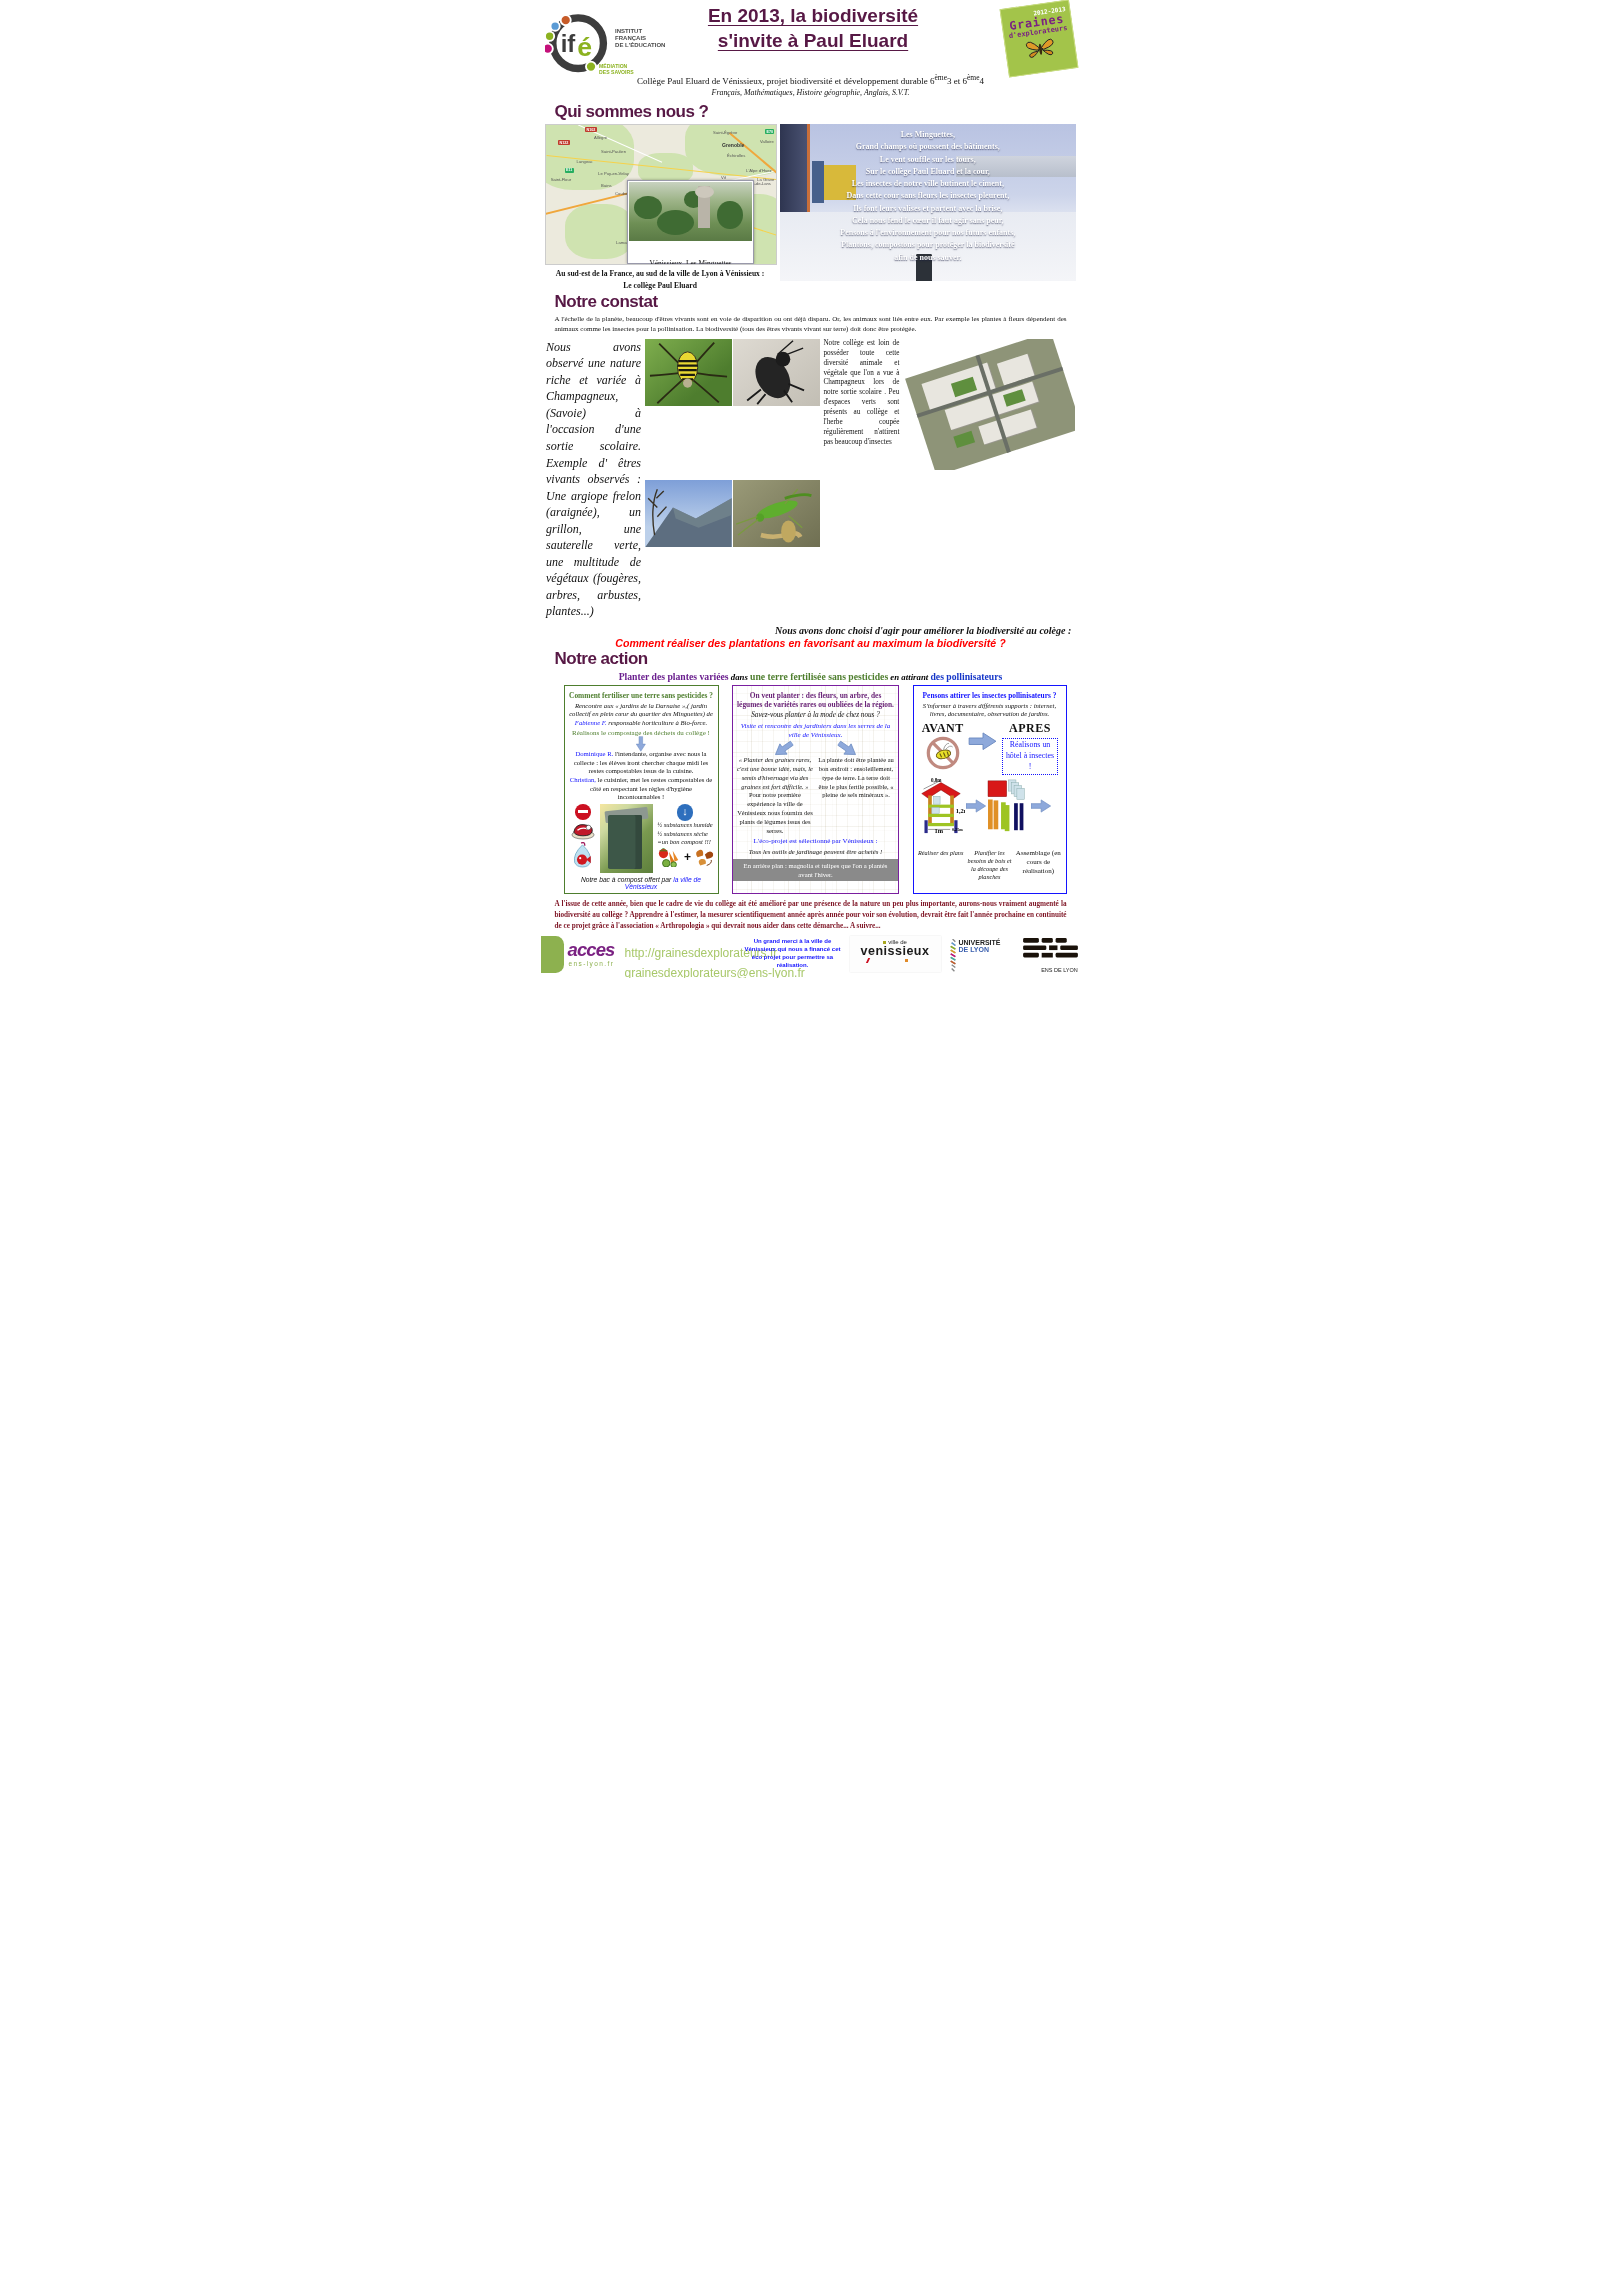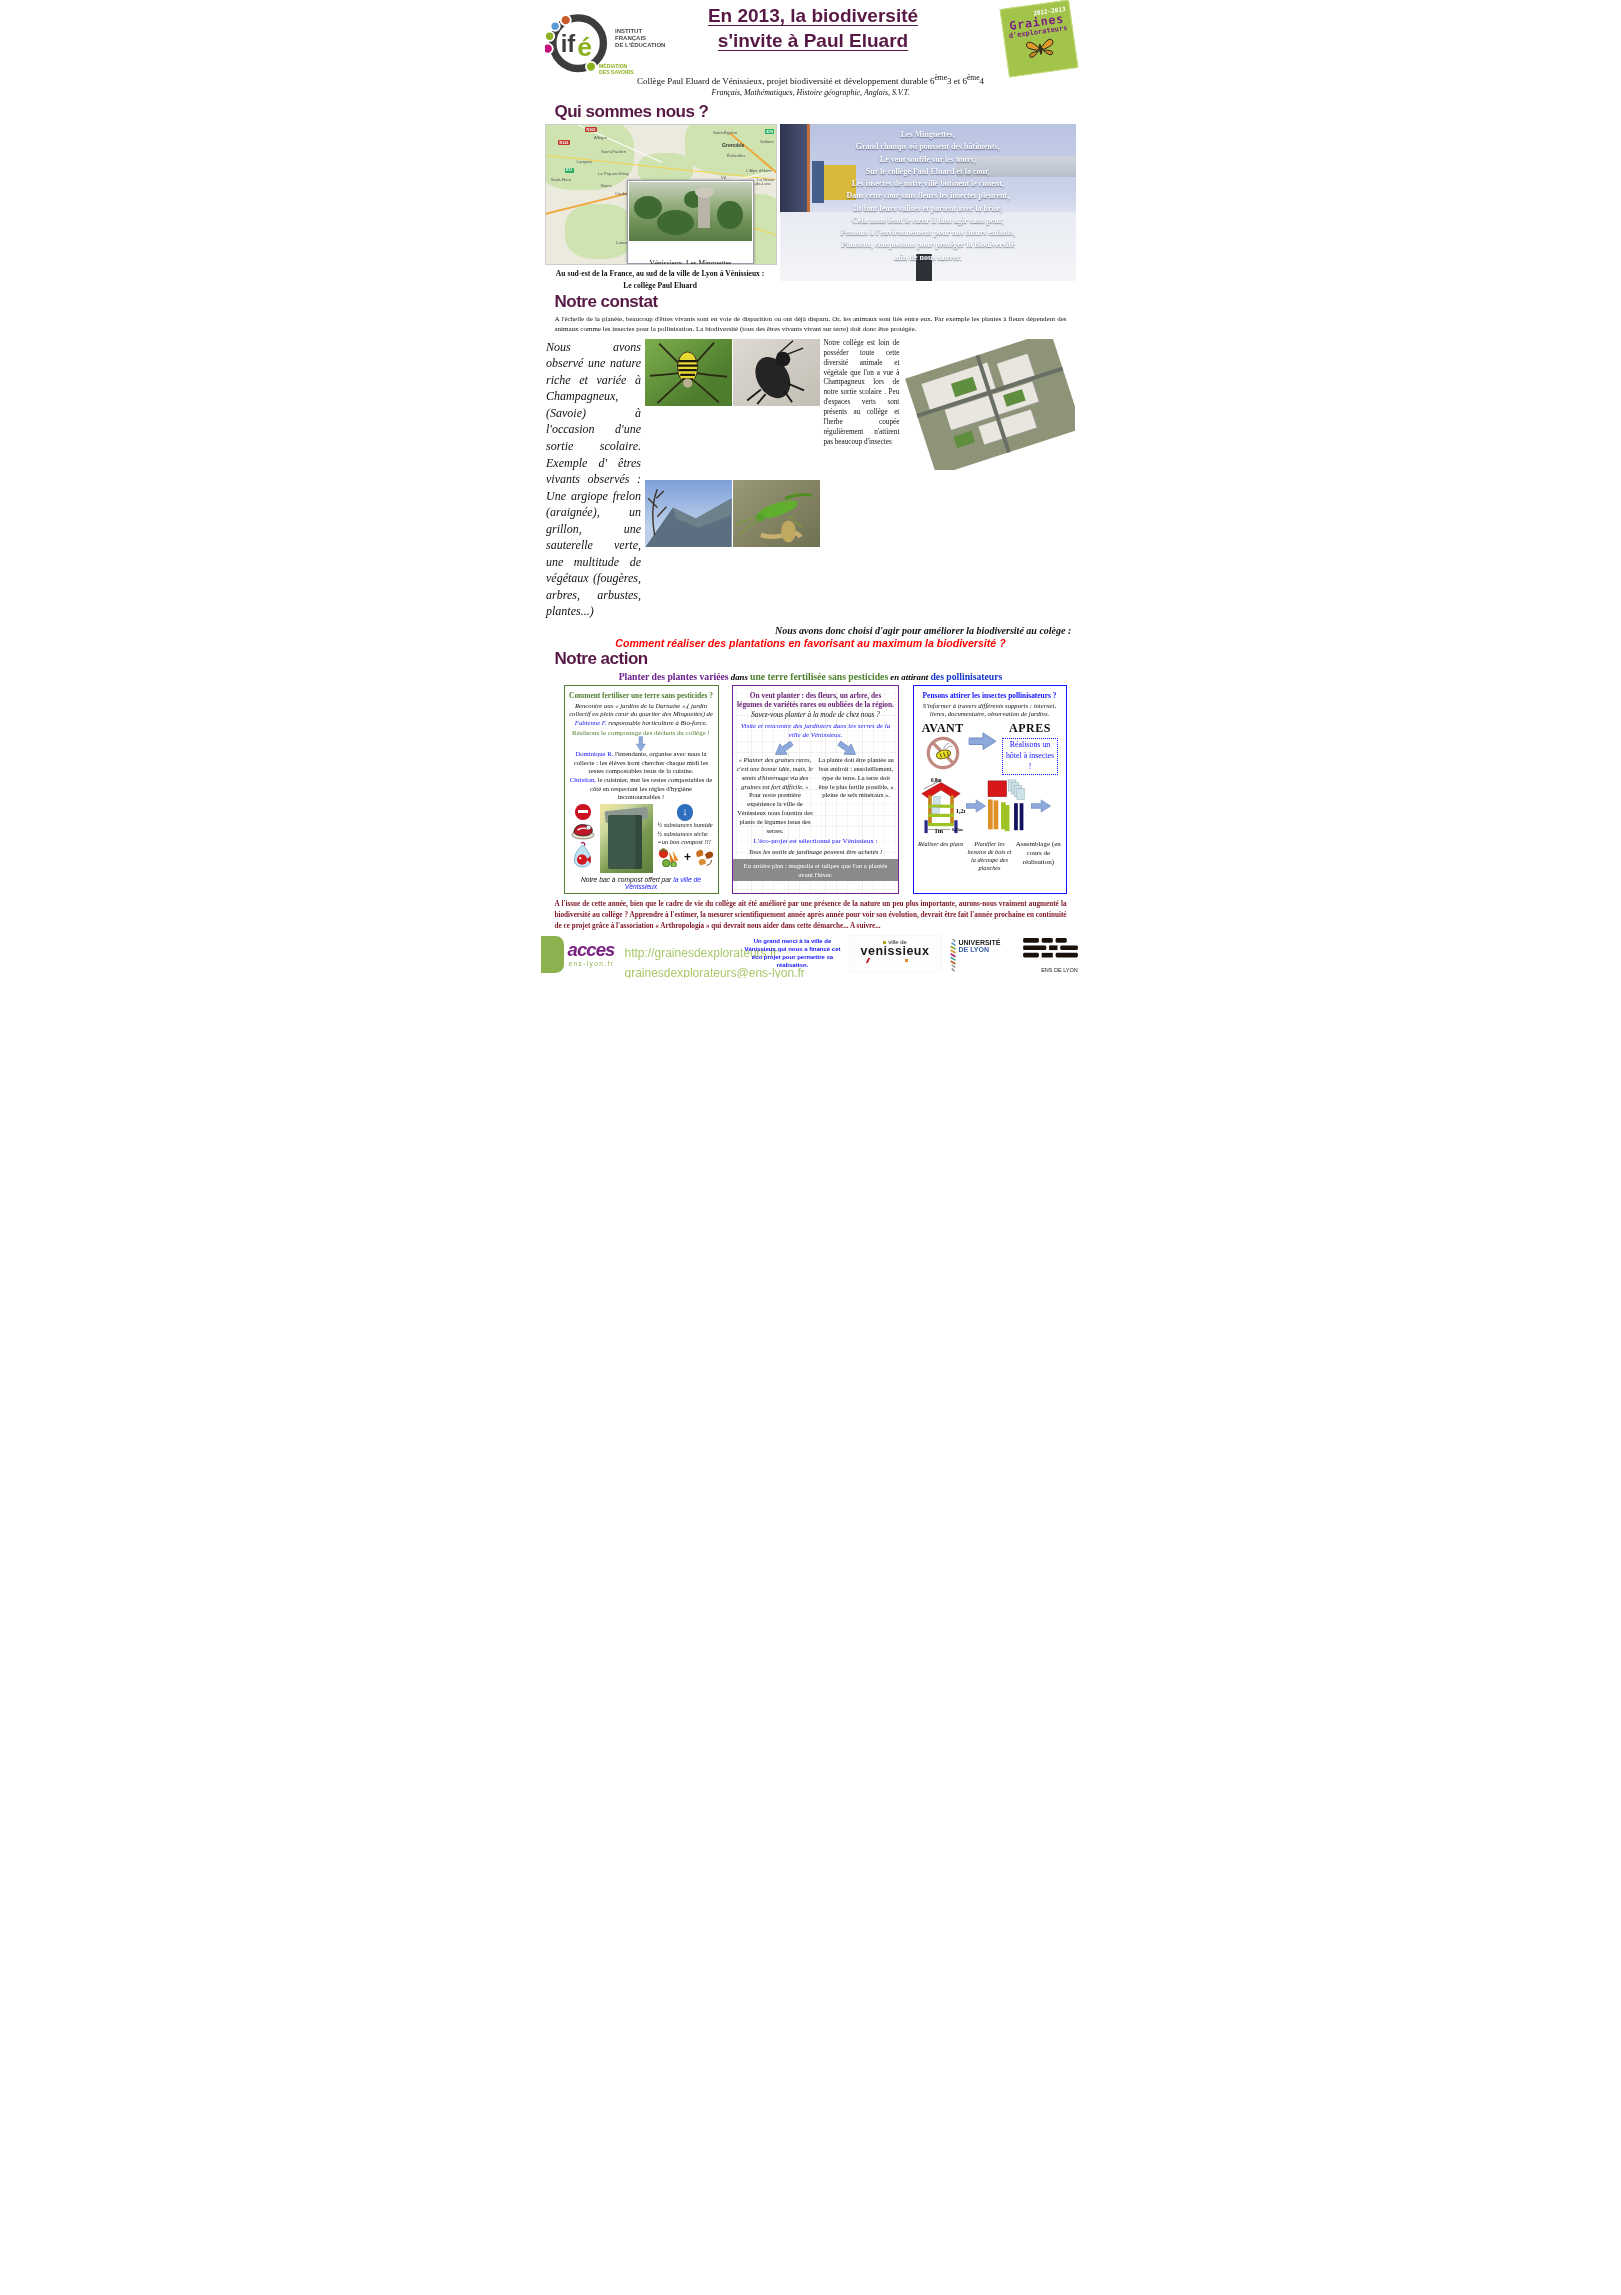--- a/index.html
+++ b/index.html
@@ -134,21 +134,21 @@
   .plus{font-size:12px;font-weight:bold;font-family:"Liberation Sans",sans-serif;}
   .bincap{font-family:"Liberation Sans",sans-serif;font-style:italic;font-size:6.7px;
           text-align:center;margin:1.8px 0 2.8px 0;}
   .avap{display:flex;align-items:flex-start;margin-top:1.8px;}
   .avant{width:51px;text-align:center;}
   .avlab{font-size:12px;letter-spacing:0.5px;font-weight:bold;}
   .apres{flex:1;text-align:center;}
   .hotelbox{border:0.9px dotted #1414ff;color:#1414ff;font-size:7.9px;line-height:1.35;
             padding:1.8px 2.8px;margin:1.8px 3.7px 0 3.7px;}
   .planrow{display:flex;align-items:center;gap:0.9px;margin-top:2.8px;}
-  .caprow{display:flex;gap:1.8px;margin-top:6px;}
+  .caprow{display:flex;gap:1.8px;margin-top:15px;}
   .caprow div{flex:1;text-align:center;font-style:italic;font-size:6.2px;line-height:1.3;}
   
   .final{margin:5.5px 14px 2.8px 14px;text-align:justify;font-weight:bold;font-size:7.2px;
          line-height:1.55;color:#7e1424;}
   .footer{position:relative;height:43px;margin-top:1.8px;}
   .fblob{position:absolute;left:-6.5px;top:0.9px;width:30px;height:37px;background:#8db14f;
          border-radius:8.3px;}
   .acces{position:absolute;left:27px;top:3.7px;font-family:"Liberation Sans",sans-serif;
          font-style:italic;font-weight:bold;font-size:18.5px;color:#7a2182;letter-spacing:-0.9px;}
   .accesub{position:absolute;left:28px;top:25px;font-family:"Liberation Sans",sans-serif;

